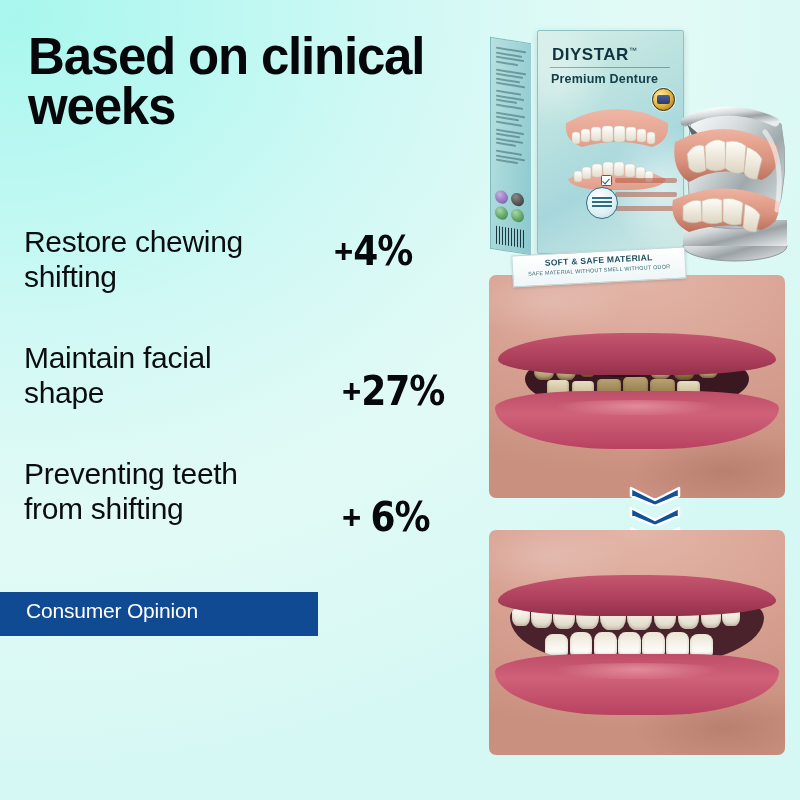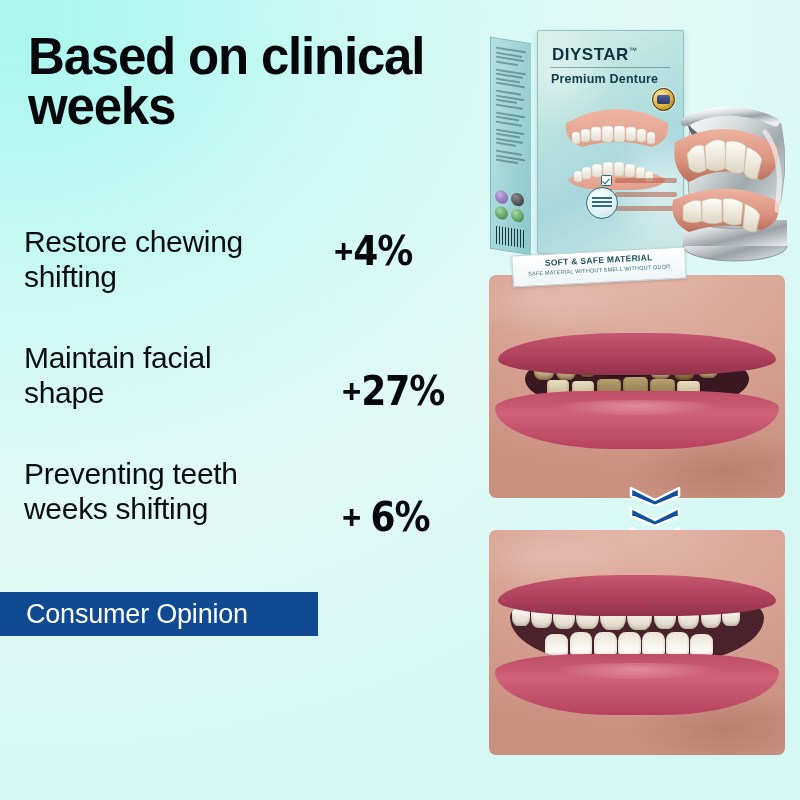--- a/index.html
+++ b/index.html
@@ -40,21 +40,21 @@
   #b2{top:340px;} #b2 .pct{left:318px;top:28px;}
   #b3{top:456px;} #b3 .pct{left:318px;top:38px;}
 
   
   .opinion-band{
     position:absolute;left:0;top:592px;width:318px;height:44px;
     background:#0f4a92;
   }
   .opinion-band span{
     position:absolute;left:26px;top:7px;
-    font-size:27px;color:#fff;letter-spacing:-0.2px;
+    font-size:21px;color:#fff;letter-spacing:-0.2px;
   }
   .opinion-body{
     position:absolute;left:22px;top:662px;width:470px;
     font-size:28px;line-height:1.25;color:#0d0f12;letter-spacing:-0.4px;
   }
 
   
   .photo{position:absolute;border-radius:7px;overflow:hidden;}
   #photo-before{left:489px;top:275px;width:296px;height:223px;}
   #photo-after{left:489px;top:530px;width:296px;height:225px;}
@@ -233,21 +233,21 @@
   <div class="benefit" id="b2">
     <div class="label">Maintain facial
 shape</div>
     <div class="pct">
       <span class="plus">+</span><span class="num">27%</span>
     </div>
   </div>
 
   <div class="benefit" id="b3">
     <div class="label">Preventing teeth
-weeks shifting</div>
+from shifting</div>
     <div class="pct">
       <span class="plus">+ </span><span class="num">6%</span>
     </div>
   </div>
 
   <div class="opinion-band">
     <span>Consumer Opinion</span>
   </div>
 
   <div id="product">

